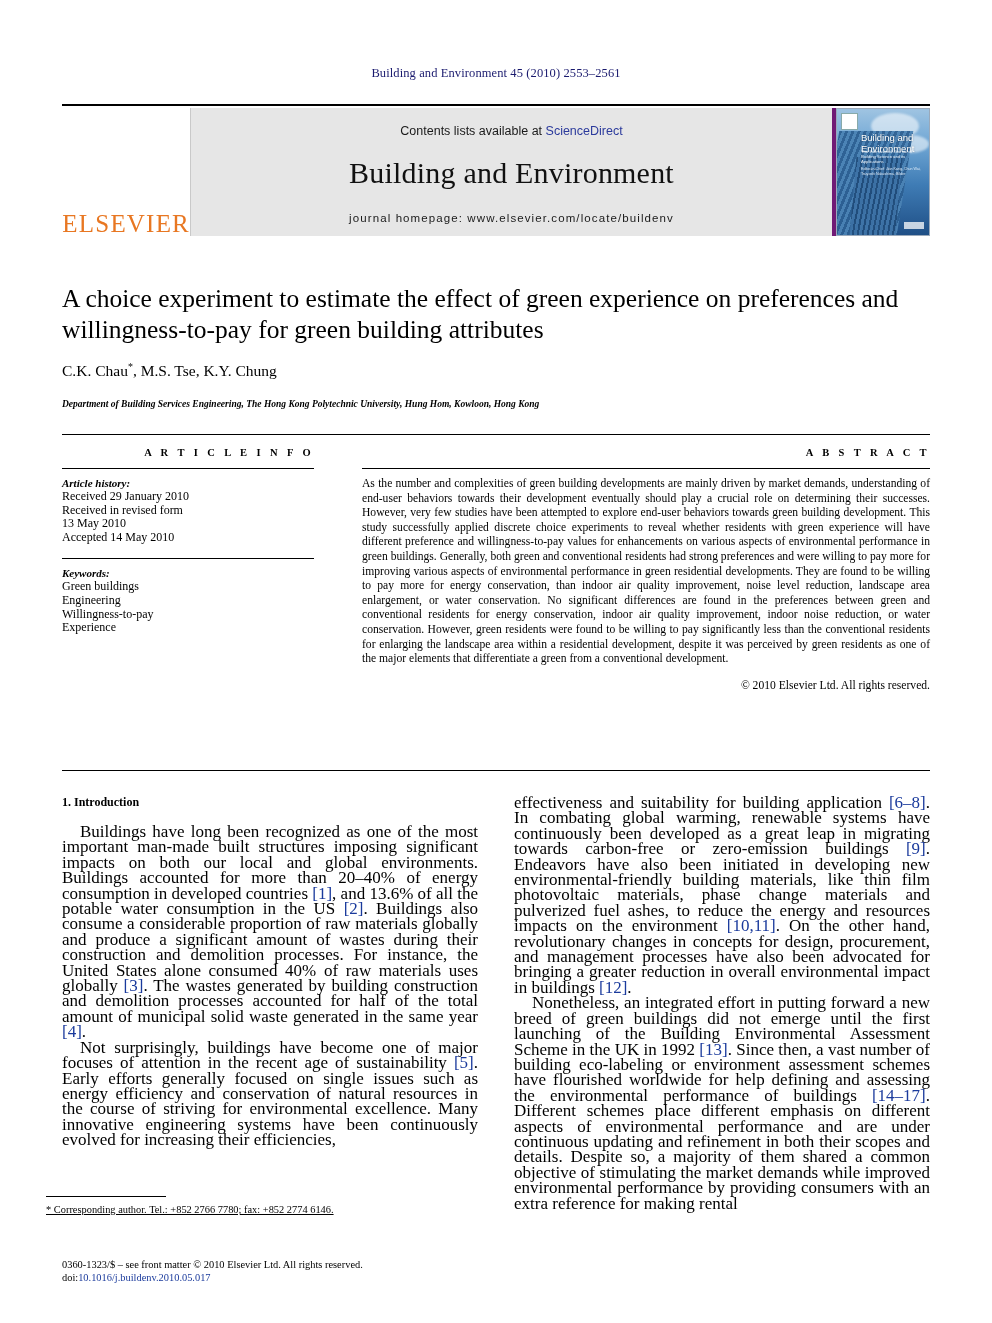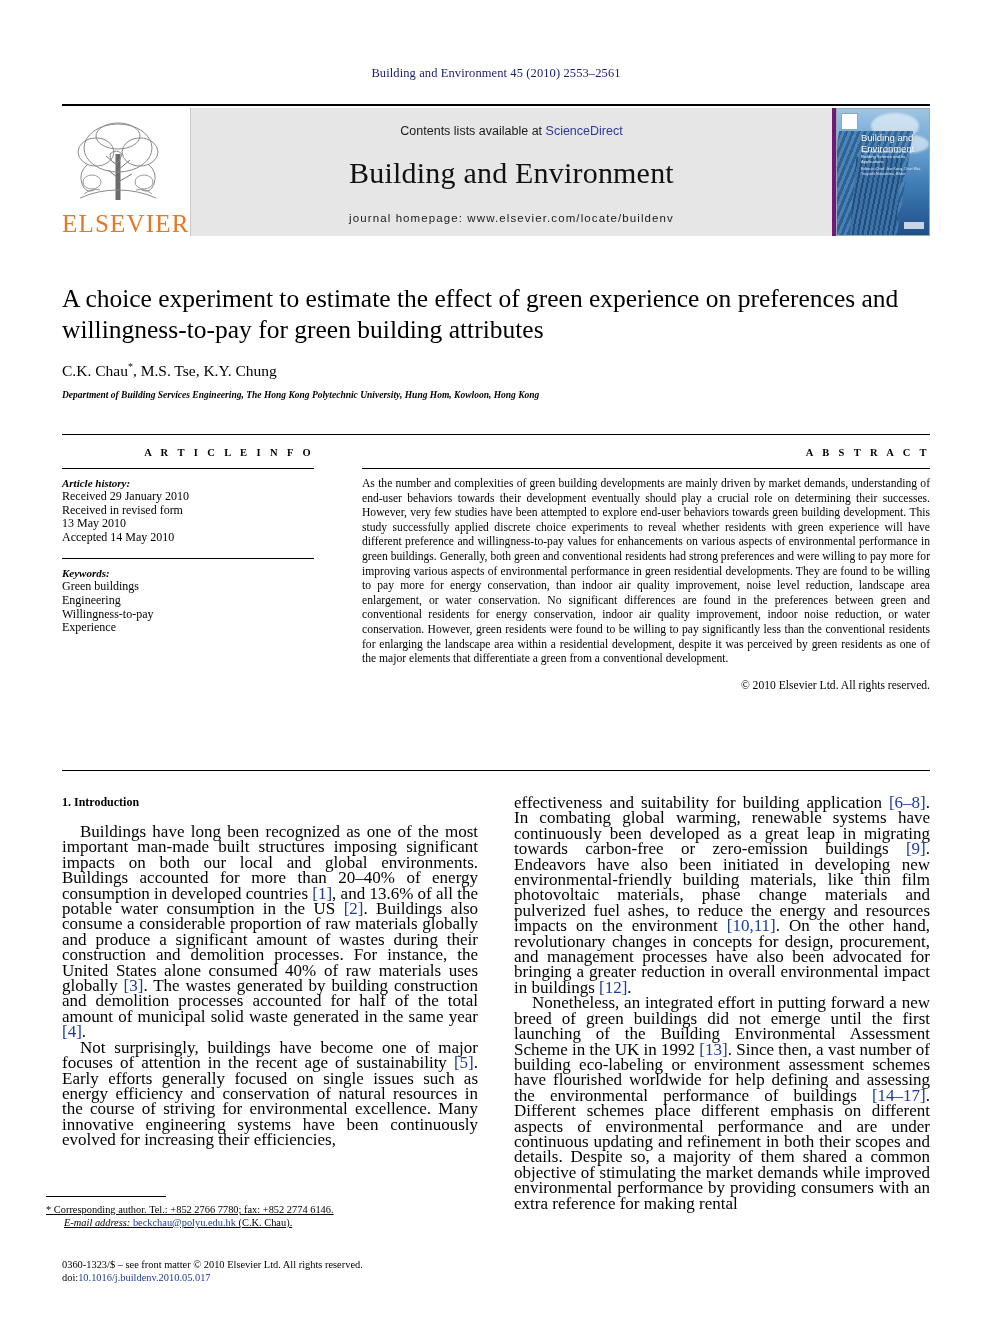--- a/index.html
+++ b/index.html
@@ -49,22 +49,22 @@
   .masthead-inner {
     display: flex;
     align-items: stretch;
     height: 130px;
     padding-top: 2px;
   }
   .elsevier-logo {
     width: 128px;
     flex: 0 0 128px;
     display: flex;
-    flex-direction: column;
-    align-items: flex-start;
+    flex-direction: row;
+    align-items: flex-end;
     justify-content: flex-end;
     padding-bottom: 2px;
     box-sizing: border-box;
   }
   .tree-svg { display:block; }
   .elsevier-word {
     font-family: "Liberation Serif", serif;
     font-size: 25px;
     letter-spacing: 1.2px;
     color: #E87722;
@@ -218,21 +218,21 @@
     font-size: 15.5px;
     margin-top: 16px;
     color: #000;
   }
   .authors sup { font-size: 10px; vertical-align: super; }
   .affiliation {
     font-family: "Liberation Serif", serif;
     font-style: italic;
     font-weight: bold;
     font-size: 9.5px;
-    margin-top: 10px;
+    margin-top: 19px;
     color: #000;
   }
 
   
   .info-abstract {
     position: absolute;
     top: 434px;
     left: 62px;
     width: 868px;
     border-top: 1px solid #000;
@@ -466,24 +466,20 @@
     <div class="body-col-gap"></div>
     <div class="body-col">
       <p class="para" style="text-indent:0">effectiveness and suitability for building application <span class="ref">[6–8]</span>. In combating global warming, renewable systems have continuously been developed as a great leap in migrating towards carbon-free or zero-emission buildings <span class="ref">[9]</span>. Endeavors have also been initiated in developing new environmental-friendly building materials, like thin film photovoltaic materials, phase change materials and pulverized fuel ashes, to reduce the energy and resources impacts on the environment <span class="ref">[10,11]</span>. On the other hand, revolutionary changes in concepts for design, procurement, and management processes have also been advocated for bringing a greater reduction in overall environmental impact in buildings <span class="ref">[12]</span>.</p>
       <p class="para">Nonetheless, an integrated effort in putting forward a new breed of green buildings did not emerge until the first launching of the Building Environmental Assessment Scheme in the UK in 1992 <span class="ref">[13]</span>. Since then, a vast number of building eco-labeling or environment assessment schemes have flourished worldwide for help defining and assessing the environmental performance of buildings <span class="ref">[14–17]</span>. Different schemes place different emphasis on different aspects of environmental performance and are under continuous updating and refinement in both their scopes and details. Despite so, a majority of them shared a common objective of stimulating the market demands while improved environmental performance by providing consumers with an extra reference for making rental</p>
     </div>
   </div>
 
   <div class="footnote">
     <div class="footnote-rule"></div>
     <div class="footnote-line">* Corresponding author. Tel.: +852 2766 7780; fax: +852 2774 6146.</div>
-    <div class="footnote-line" style="padding-left:18px;text-indent:0;">
-      <span class="ital">E-mail address:</span>
-      <span class="link">beckchau@polyu.edu.hk</span><span> (C.K. Chau).</span>
-    </div>
   </div>
 
   <div class="issn-block">
     <div>0360-1323/$ – see front matter © 2010 Elsevier Ltd. All rights reserved.</div>
     <div>
       <span>doi:</span><span class="link">10.1016/j.buildenv.2010.05.017</span>
     </div>
   </div>
 
 </div>

